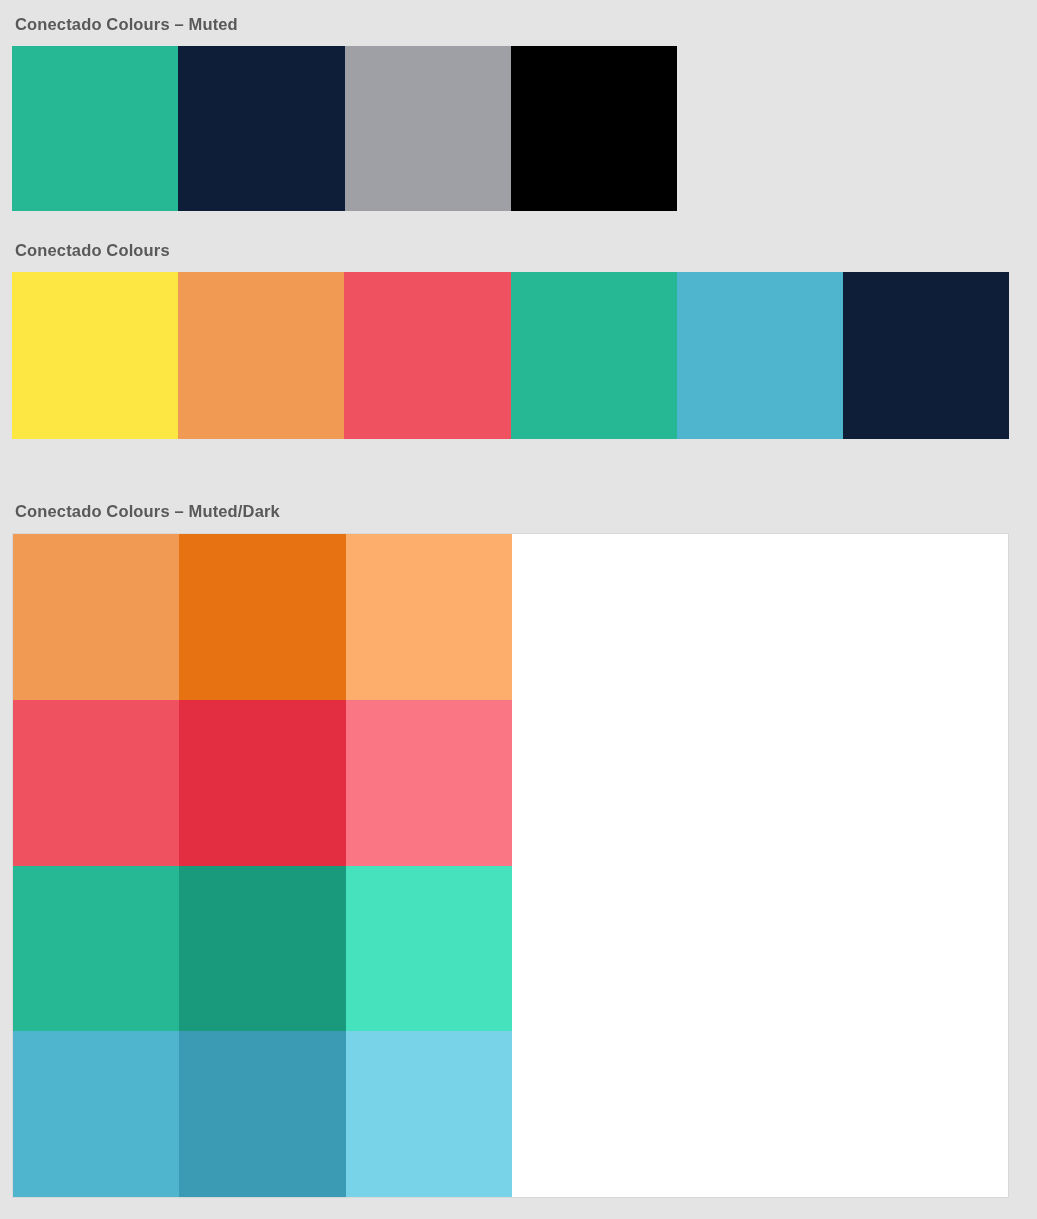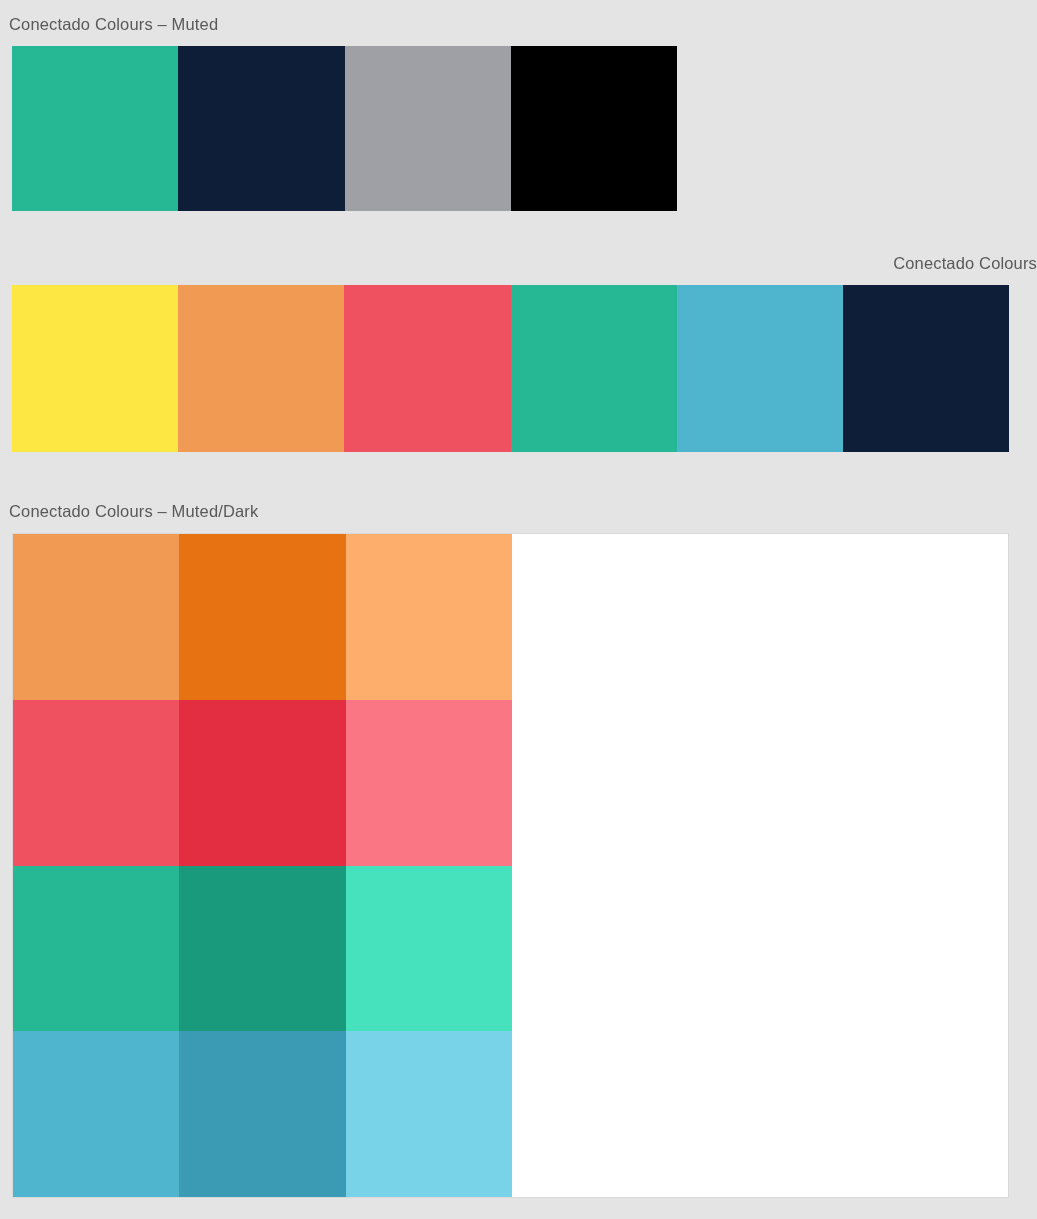--- a/index.html
+++ b/index.html
@@ -20,23 +20,23 @@
     box-sizing: border-box;
   }
   .section {
     position: absolute;
     left: 0;
     width: 1037px;
   }
   .section-label {
     font-size: 16.5px;
     color: #595959;
-    font-weight: 400;
+    font-weight: 700;
     letter-spacing: 0.15px;
-    padding-left: 9px;
+    padding-left: 15px;
     line-height: 20px;
     white-space: nowrap;
   }
   .swatch-strip {
     display: flex;
     flex-direction: row;
     margin-left: 12px;
     align-items: stretch;
   }
   .swatch {
@@ -46,21 +46,21 @@
   
   #sec-muted { top: 14px; }
   #sec-muted .swatch-strip {
     margin-top: 12px;
     height: 165px;
     width: 665px;
   }
   #sec-muted .swatch { flex: 1 1 0; }
 
   
-  #sec-main { top: 253px; text-align: right; }
+  #sec-main { top: 240px; }
   #sec-main .swatch-strip {
     margin-top: 12px;
     height: 167px;
     width: 997px;
   }
   #sec-main .swatch { flex: 1 1 0; }
 
   
   #sec-lightdark { top: 501px; }
   .grid-wrap {

